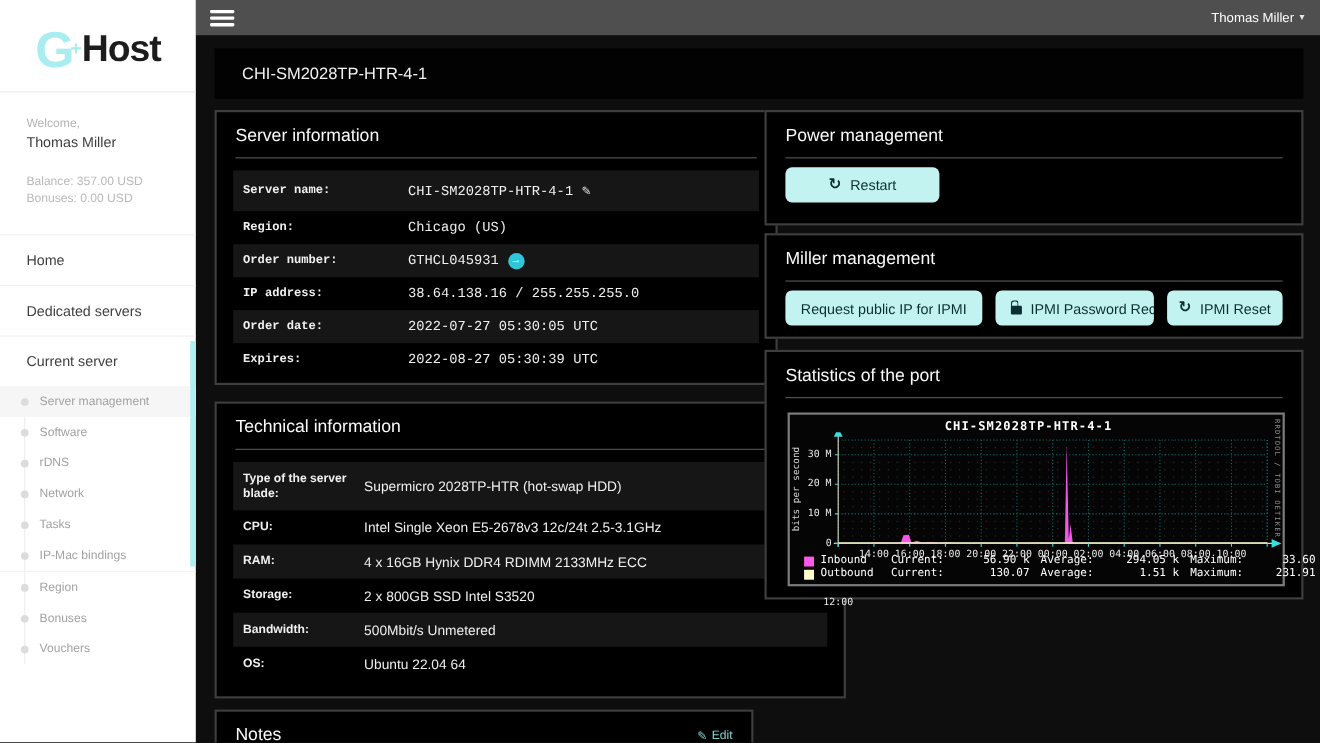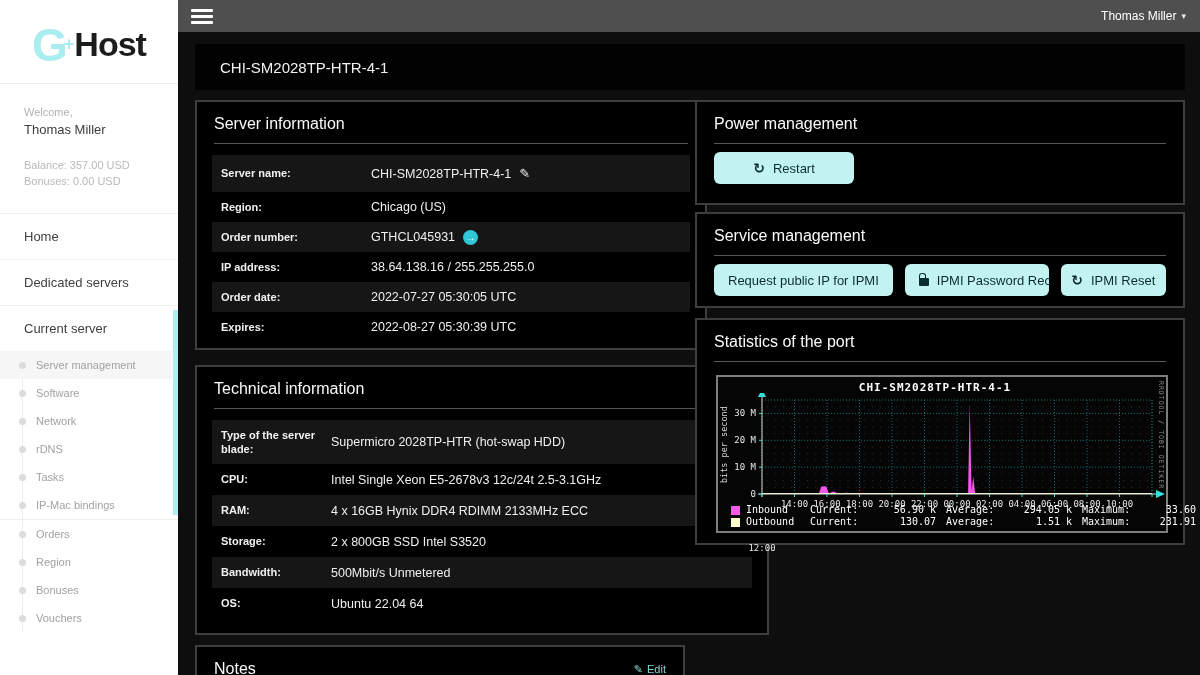--- a/index.html
+++ b/index.html
@@ -60,21 +60,21 @@
   #panel-tech-info   { left:195px; top:365px; width:574px; height:270px; }
   #panel-notes       { left:195px; top:645px; width:490px; height:80px; }
   #panel-power       { left:695px; top:100px; width:490px; height:105px; }
   #panel-service     { left:695px; top:212px; width:490px; height:96px; }
   #panel-stats       { left:695px; top:318px; width:490px; height:227px; }
 
   .row { display:flex; align-items:center; padding:0 9px; }
   .row:nth-child(odd) { background:#161616; }
   .row .lbl { color:#f0f0f0; font-size:11px; font-weight:bold; line-height:1.3; }
   .row .val { color:#efefef; font-size:12.5px; display:flex; align-items:center; gap:8px; }
-  .srow { min-height:30px; }
+  .srow { min-height:30px;font-family:Liberation Mono, monospace; }
   .srow:first-child { min-height:37px; }
   .srow .lbl { flex:0 0 150px; }
   .trow { min-height:31px; }
   .trow:first-child { min-height:44px; }
   .trow .lbl { flex:0 0 110px; }
 
   .pencil { color:#e8e8e8; font-size:13px; cursor:pointer; }
   .go-circle { width:15px; height:15px; border-radius:50%; background:#2fc6d8;
                color:#fff; font-size:10px; display:flex; align-items:center;
                justify-content:center; cursor:pointer; }
@@ -147,41 +147,37 @@
         <div class="sub active">
             <span class="dot"></span>
             <span>Server management</span>
           </div>
         <div class="sub">
             <span class="dot"></span>
             <span>Software</span>
           </div>
         <div class="sub">
             <span class="dot"></span>
+            <span>rDNS</span>
+          </div>
+        <div class="sub">
+            <span class="dot"></span>
             <span>Network</span>
-          </div>
-        <div class="sub">
-            <span class="dot"></span>
-            <span>rDNS</span>
           </div>
         <div class="sub">
             <span class="dot"></span>
             <span>Tasks</span>
           </div>
         <div class="sub">
             <span class="dot"></span>
             <span>IP-Mac bindings</span>
           </div>
       </div>
       <div class="msep"></div>
       <div class="subs">
-        <div class="sub">
-            <span class="dot"></span>
-            <span>Orders</span>
-          </div>
         <div class="sub">
             <span class="dot"></span>
             <span>Region</span>
           </div>
         <div class="sub">
             <span class="dot"></span>
             <span>Bonuses</span>
           </div>
         <div class="sub">
             <span class="dot"></span>
@@ -319,21 +315,21 @@
     <div class="svc-row">
       <button class="btn" id="btn-restart">
         <span class="ricon">↻</span>
         <span>Restart</span>
       </button>
     </div>
   </div>
 
   <div class="panel" id="panel-service">
     <div class="p-head">
-        <span class="p-title">Service management</span>
+        <span class="p-title">Miller management</span>
       </div>
     <div class="p-sep"></div>
     <div class="svc-row">
       <button class="btn" id="btn-public-ip">
         <span>Request public IP for IPMI</span>
       </button>
       <button class="btn" id="btn-ipmi-pass">
         <span class="lock"></span>
         <span>IPMI Password Recovery</span>
       </button>

